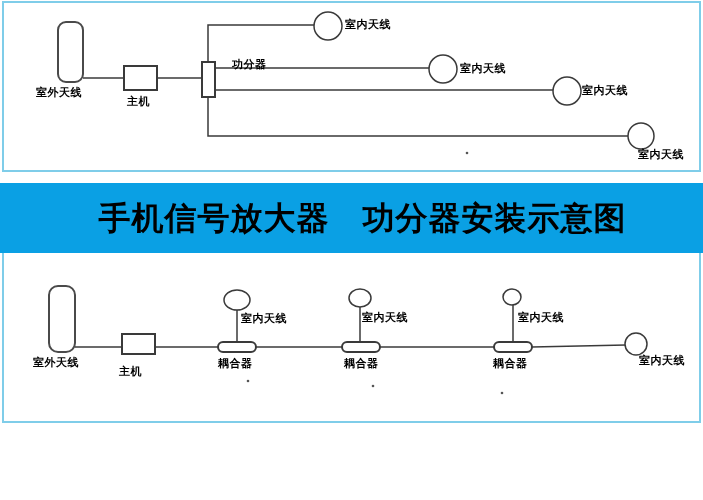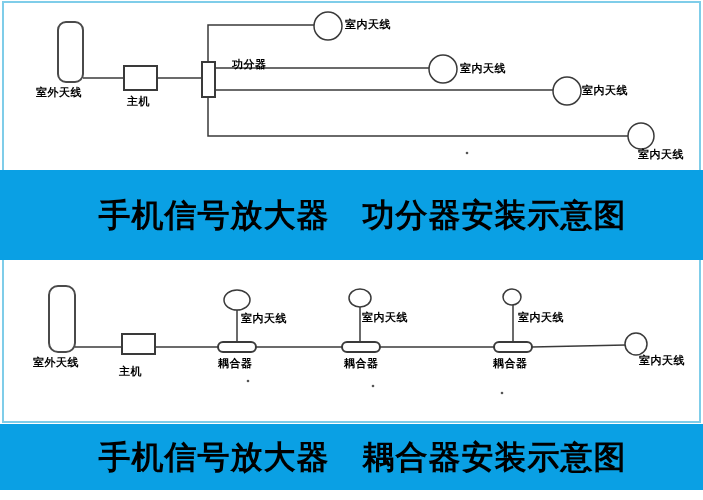--- a/index.html
+++ b/index.html
@@ -33,21 +33,21 @@
   }
   .banner {
     position: absolute;
     left: 0;
     width: 703px;
     background: #0aa0e4;
     display: flex;
     align-items: center;
     justify-content: center;
   }
-  .banner-1 { top: 170px; height: 90px; }
+  .banner-1 { top: 183px; height: 70px; }
   .banner-2 { top: 424px; height: 66px; }
   .banner-title {
     color: #000000;
     font-weight: 700;
     font-size: 32px;
     line-height: 1;
     white-space: nowrap;
     padding-left: 22px;
     letter-spacing: 1px;
   }
@@ -125,17 +125,14 @@
   <div class="label" style="left:33px; top:357px;">室外天线</div>
   <div class="label" style="left:119px; top:366px;">主机</div>
   <div class="label" style="left:218px; top:358px;">耦合器</div>
   <div class="label" style="left:344px; top:358px;">耦合器</div>
   <div class="label" style="left:493px; top:358px;">耦合器</div>
   <div class="label" style="left:241px; top:313px;">室内天线</div>
   <div class="label" style="left:362px; top:312px;">室内天线</div>
   <div class="label" style="left:518px; top:312px;">室内天线</div>
   <div class="label" style="left:639px; top:355px;">室内天线</div>
 
-  <div class="banner banner-2">
-    <div class="banner-title">手机信号放大器　耦合器安装示意图</div>
-  </div>
 
 </div>
 
 </body></html>

